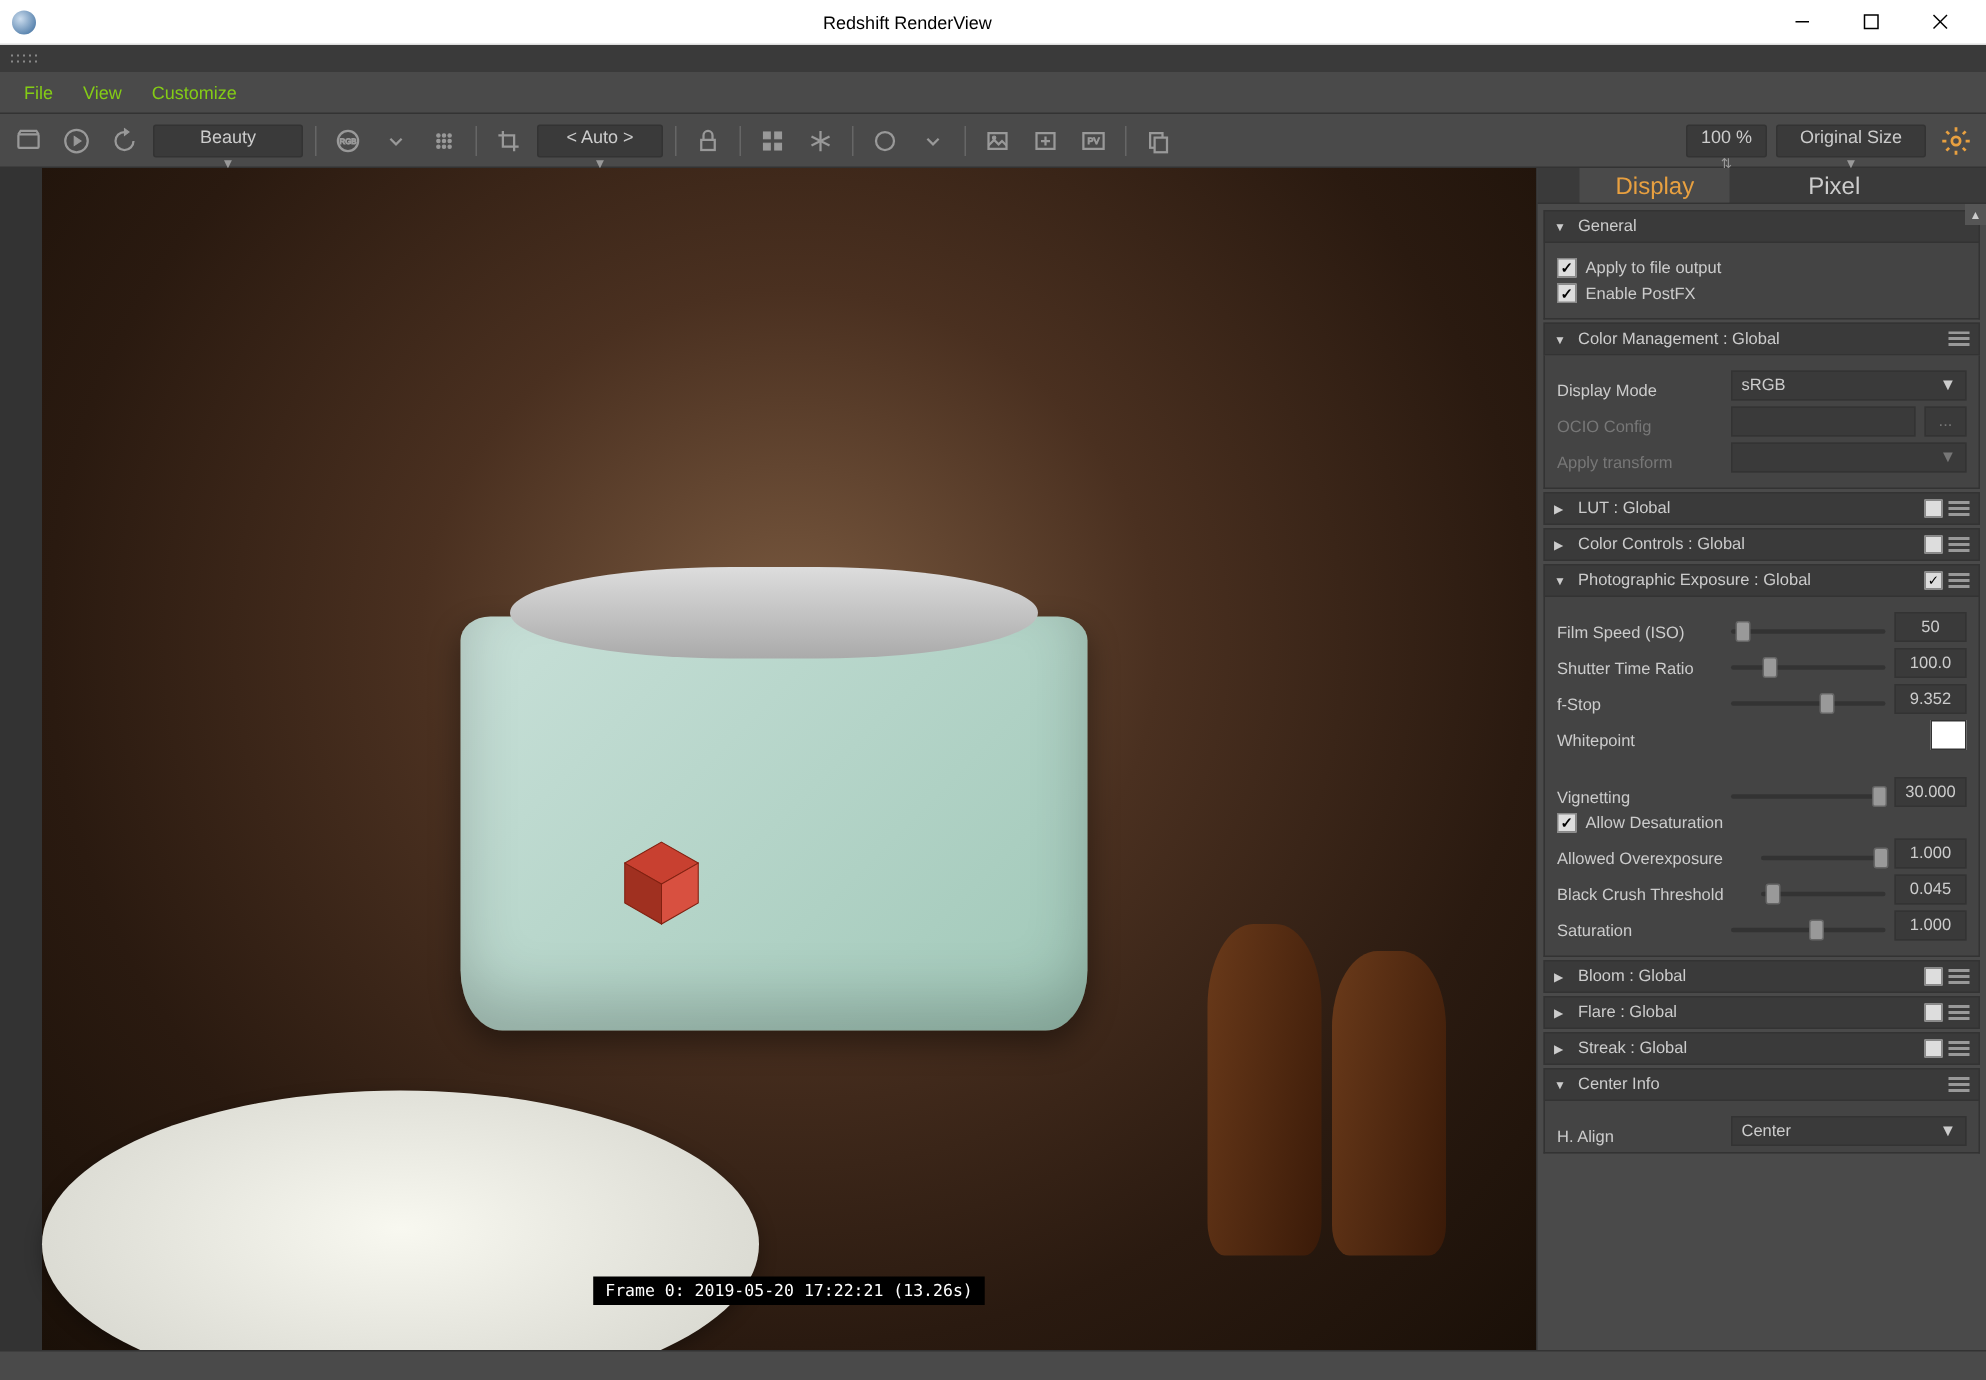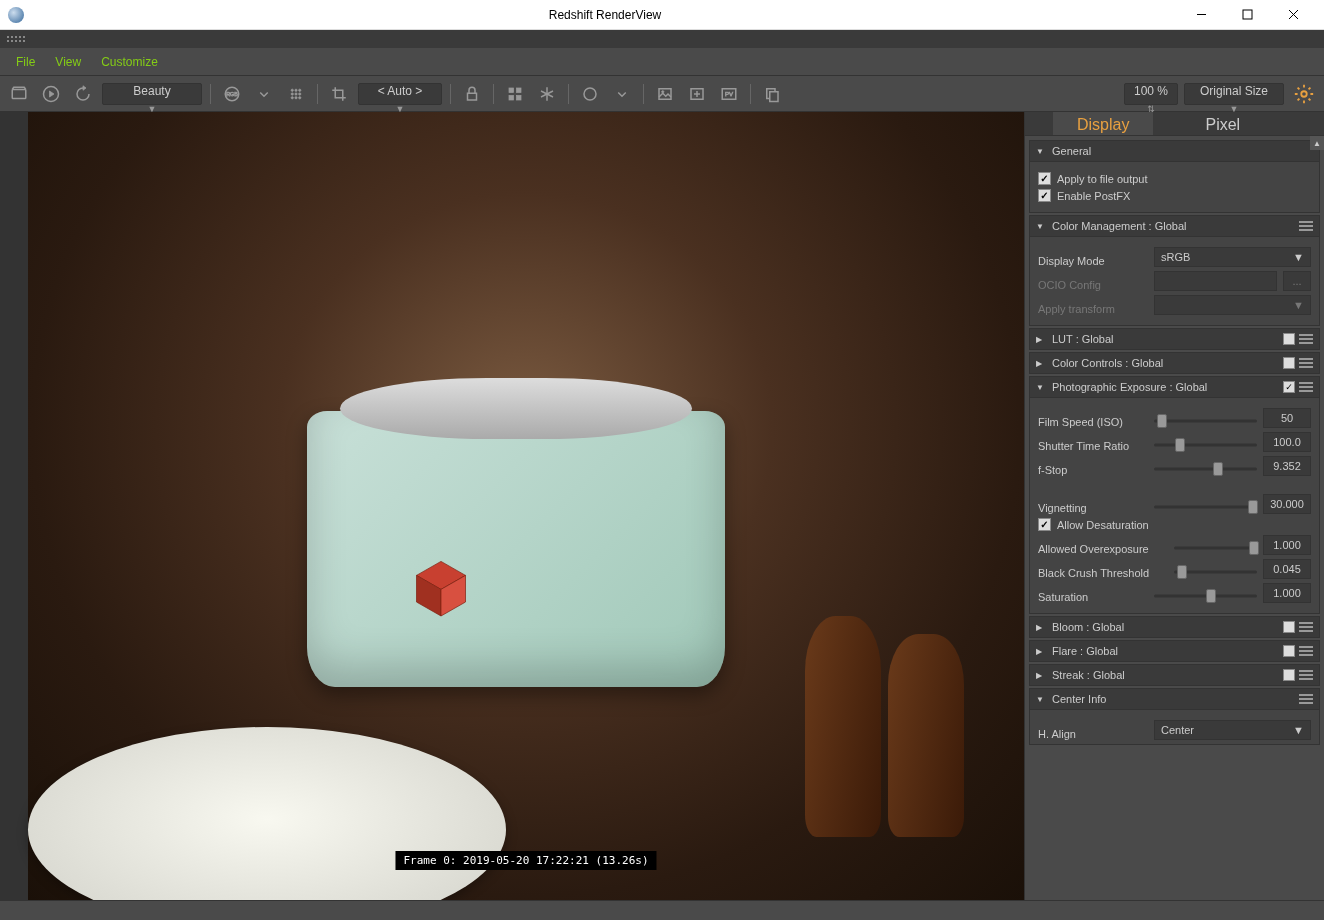--- a/index.html
+++ b/index.html
@@ -380,20 +380,24 @@
               <div class="num">100.0</div>
             </div>
           <div class="row">
               <span class="lbl">f-Stop</span>
               <div class="slider">
                 <div class="track"></div>
                 <div class="thumb" style="left:62%"></div>
               </div>
               <div class="num">9.352</div>
             </div>
+          <div class="row">
+              <span class="lbl">Whitepoint</span>
+              <div class="color"></div>
+            </div>
           <div style="height:10px"></div>
           <div class="row">
               <span class="lbl">Vignetting</span>
               <div class="slider">
                 <div class="track"></div>
                 <div class="thumb" style="left:96%"></div>
               </div>
               <div class="num">30.000</div>
             </div>
           <div class="row">

